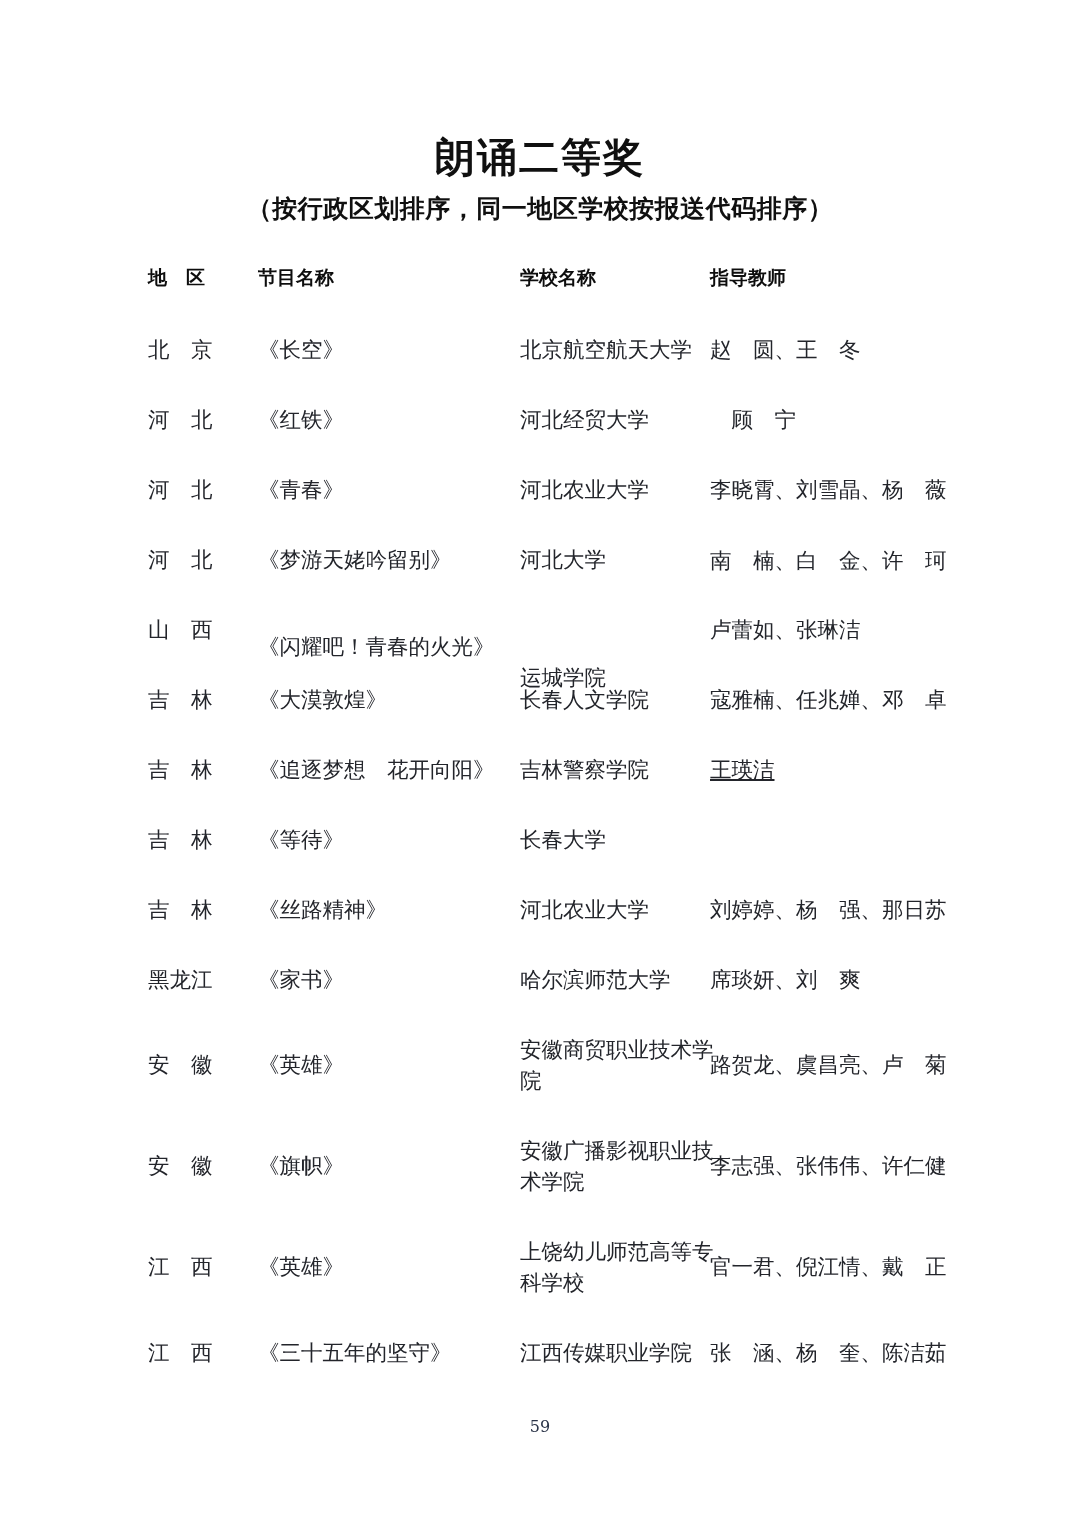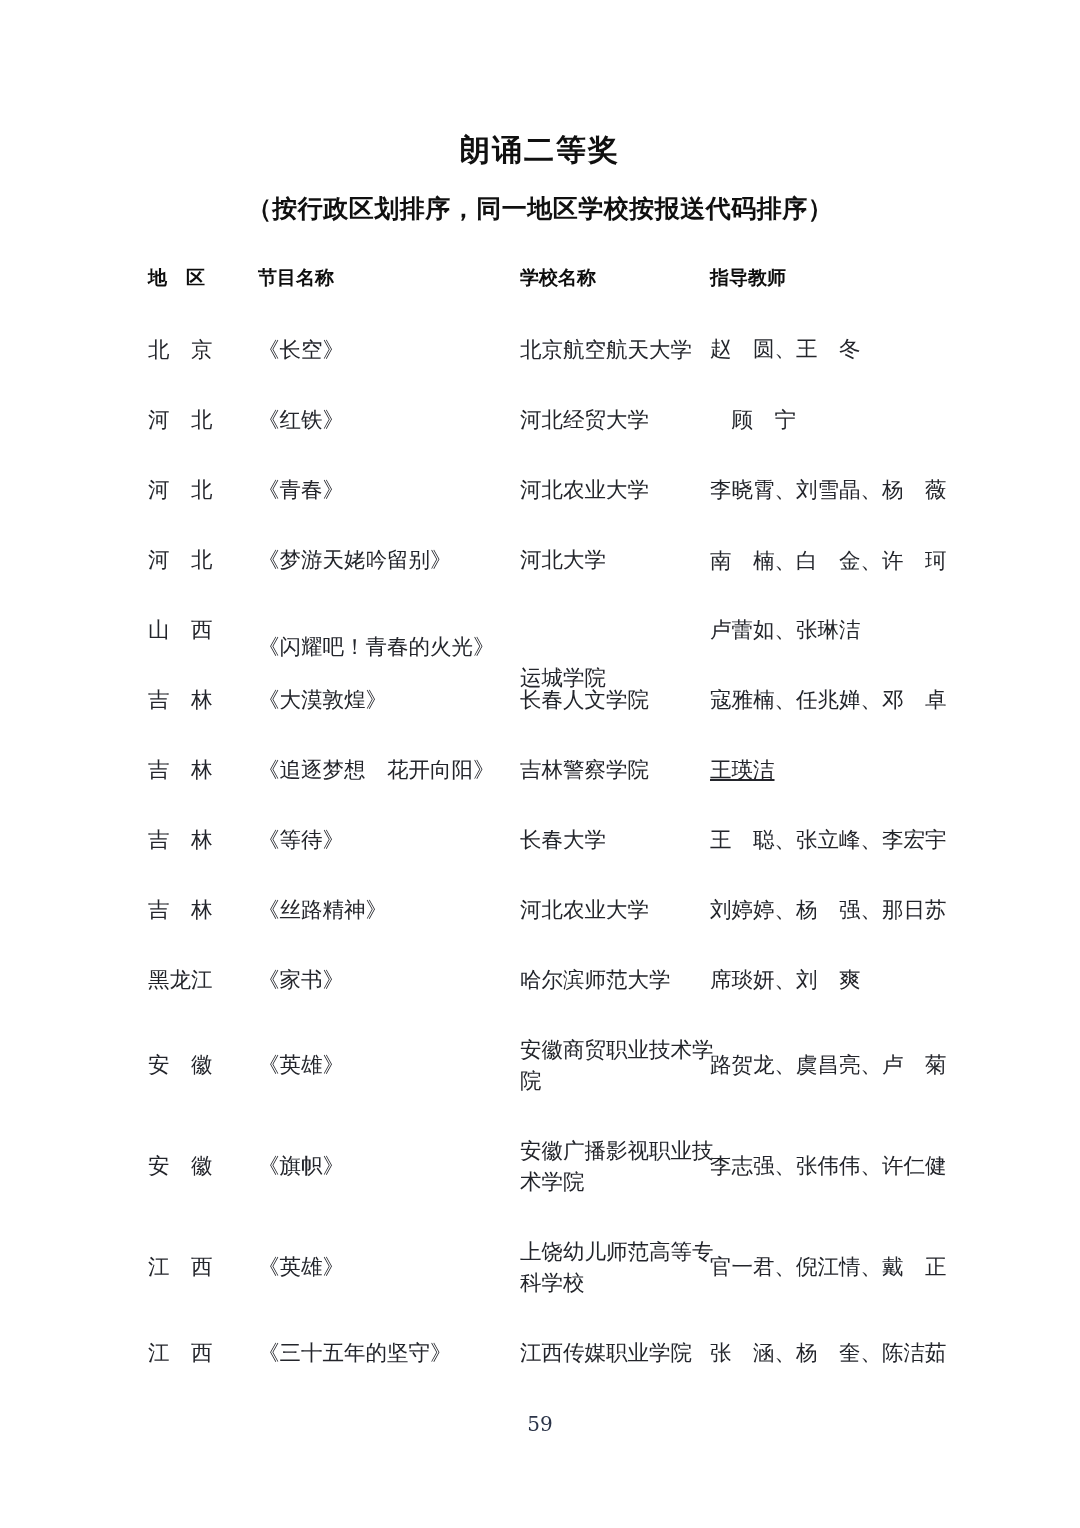--- a/index.html
+++ b/index.html
@@ -17,21 +17,21 @@
     overflow: hidden;
   }
 
   
   .doc-title {
     position: absolute;
     top: 130px;
     left: 0;
     width: 1080px;
     text-align: center;
-    font-size: 30px;
+    font-size: 40px;
     font-weight: bold;
     letter-spacing: 2px;
     color: #101010;
   }
   .doc-subtitle {
     position: absolute;
     top: 192px;
     left: 0;
     width: 1080px;
     text-align: center;
@@ -76,21 +76,21 @@
   
   .c-region { letter-spacing: 0px; }
 
   
   .page-number {
     position: absolute;
     bottom: 92px;
     left: 0;
     width: 1080px;
     text-align: center;
-    font-size: 20px;
+    font-size: 16px;
     color: #2b3448;
   }
 </style>
 </head>
 <body>
 
 <div class="page">
 
   <div class="doc-title">朗诵二等奖</div>
 
@@ -103,21 +103,21 @@
       <div class="cell c-program">节目名称</div>
       <div class="cell c-school">学校名称</div>
       <div class="cell c-teacher">指导教师</div>
     </div>
 
     <div id="rows-container">
         <div class="row" style="height: 70px;">
           <div class="cell c-region" style="top: 20px;">北　京</div>
           <div class="cell c-program" style="top: 20px;">《长空》</div>
           <div class="cell c-school" style="top: 20px;">北京航空航天大学</div>
-          <div class="cell c-teacher" style="top: 20px; font-family: Liberation Serif, serif;">赵　圆、王　冬</div>
+          <div class="cell c-teacher" style="top: 20px;">赵　圆、王　冬</div>
         </div>
         <div class="row" style="height: 70px;">
           <div class="cell c-region" style="top: 20px;">河　北</div>
           <div class="cell c-program" style="top: 20px;">《红铁》</div>
           <div class="cell c-school" style="top: 20px;">河北经贸大学</div>
           <div class="cell c-teacher" style="top: 20px;">　顾　宁</div>
         </div>
         <div class="row" style="height: 70px;">
           <div class="cell c-region" style="top: 20px;">河　北</div>
           <div class="cell c-program" style="top: 20px;">《青春》</div>
@@ -145,21 +145,20 @@
         <div class="row" style="height: 70px;">
           <div class="cell c-region" style="top: 20px;">吉　林</div>
           <div class="cell c-program" style="top: 20px;">《追逐梦想　花开向阳》</div>
           <div class="cell c-school" style="top: 20px;">吉林警察学院</div>
           <div class="cell c-teacher" style="top: 20px; text-decoration: underline;">王瑛洁</div>
         </div>
         <div class="row" style="height: 70px;">
           <div class="cell c-region" style="top: 20px;">吉　林</div>
           <div class="cell c-program" style="top: 20px;">《等待》</div>
           <div class="cell c-school" style="top: 20px;">长春大学</div>
-          <div class="cell c-teacher" style="top: 20px;">王　聪、张立峰、李宏宇</div>
         </div>
         <div class="row" style="height: 70px;">
           <div class="cell c-region" style="top: 20px;">吉　林</div>
           <div class="cell c-program" style="top: 20px;">《丝路精神》</div>
           <div class="cell c-school" style="top: 20px;">河北农业大学</div>
           <div class="cell c-teacher" style="top: 20px;">刘婷婷、杨　强、那日苏</div>
         </div>
         <div class="row" style="height: 70px;">
           <div class="cell c-region" style="top: 20px;">黑龙江</div>
           <div class="cell c-program" style="top: 20px;">《家书》</div>

